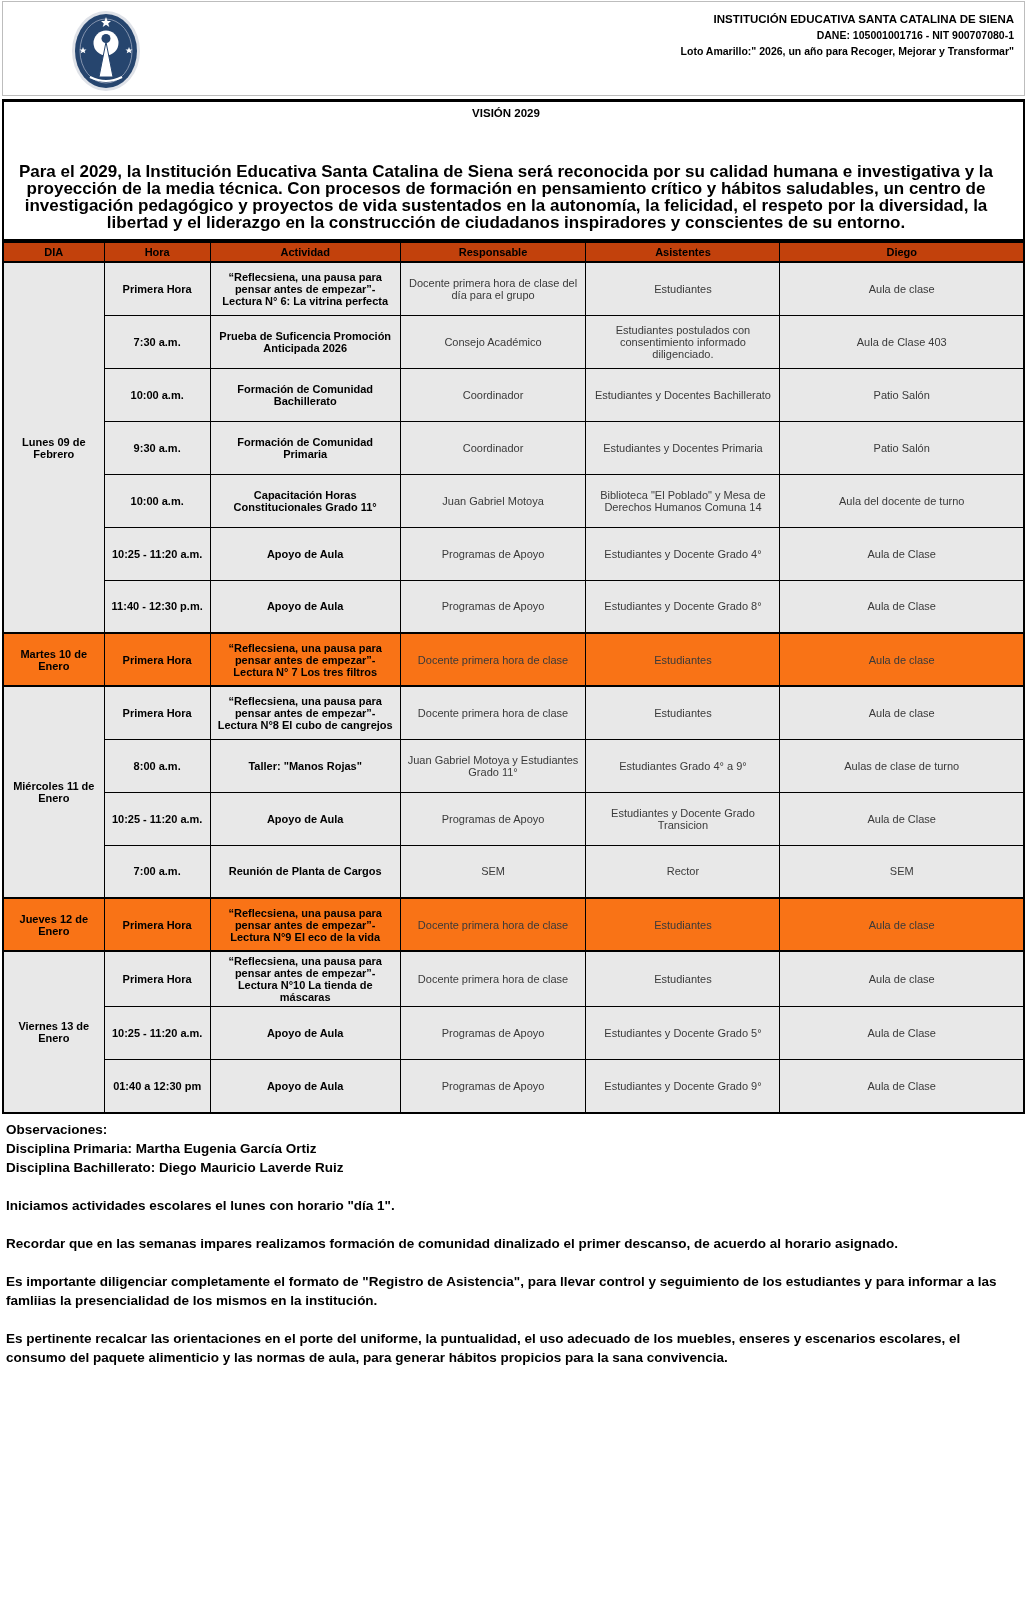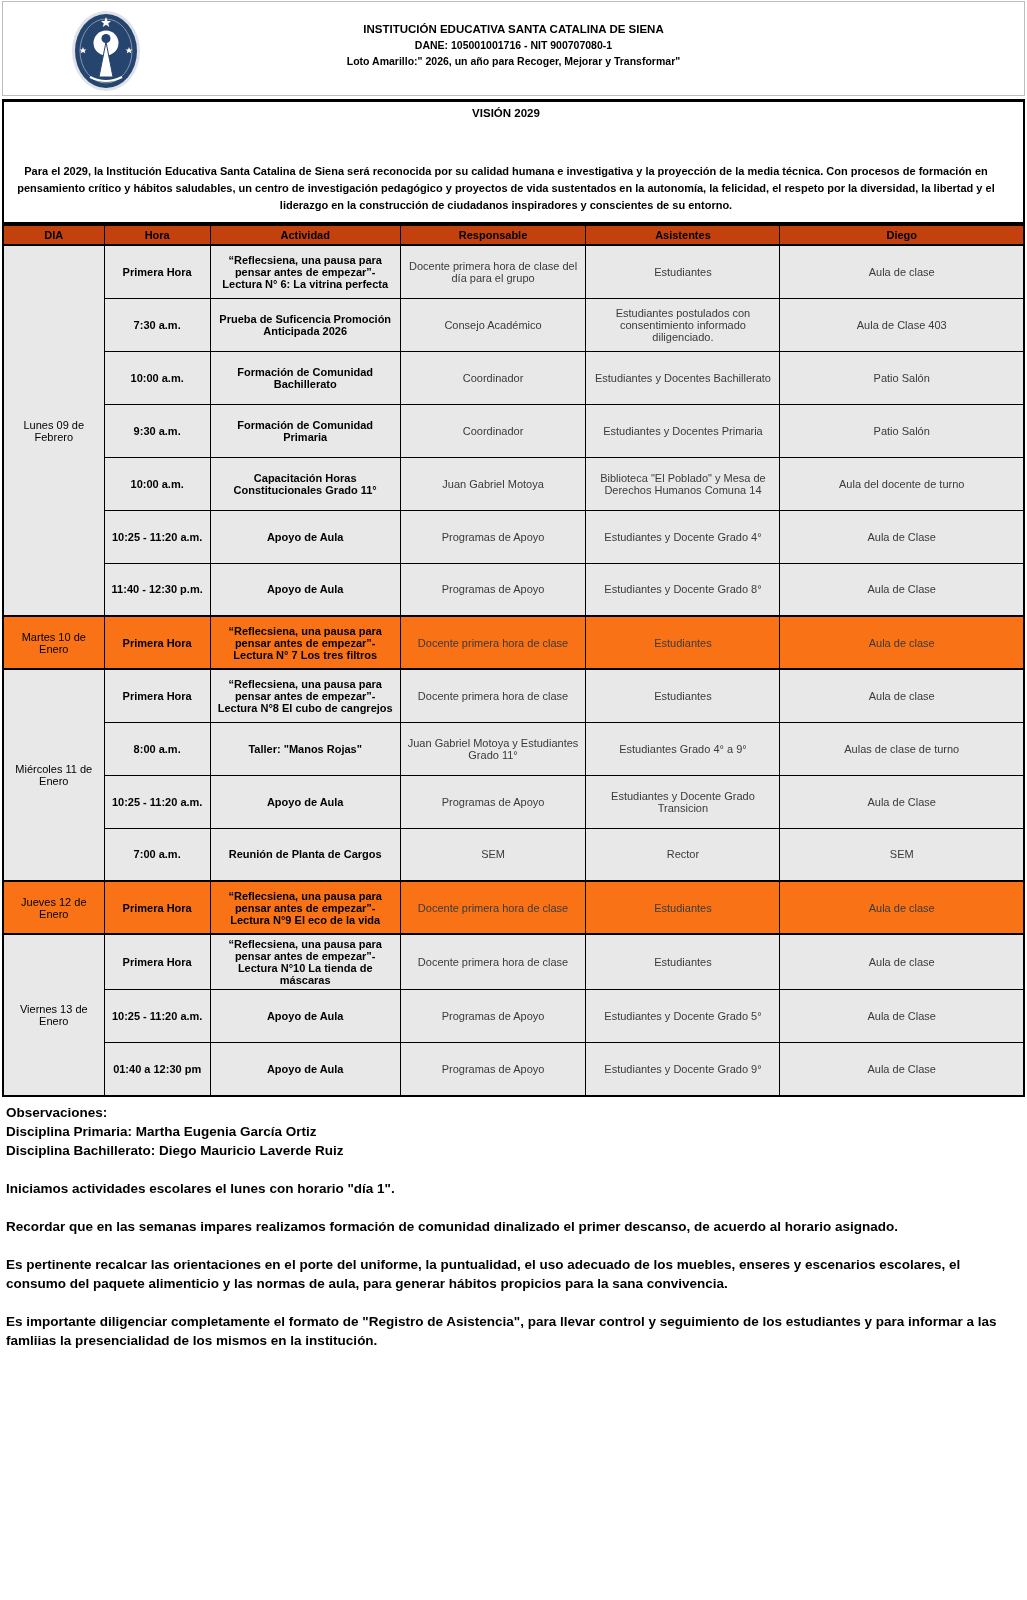--- a/index.html
+++ b/index.html
@@ -10,40 +10,40 @@
     color: #000;
     position: relative;
   }
   .page { width: 1027px; height: 1600px; padding: 1px 2px; background: #fff; }
 
   
   .letterhead {
     position: relative;
     border: 1px solid #bdbdbd;
     min-height: 95px;
-    padding: 19px 10px 6px 10px;
-    text-align: center;
+    padding: 9px 10px 6px 10px;
+    text-align: right;
   }
   .logo-wrap {
     position: absolute; left: 62px; top: 7px; width: 82px; height: 84px;
   }
   .lh-line { font-weight: bold; line-height: 16px; }
   .lh-title { font-size: 11.5px; }
   .lh-sub { font-size: 10.5px; }
 
   
   .vision {
     border: 2px solid #000;
     border-top: 3px solid #000;
     margin-top: 3px;
     padding: 5px 21px 8px 6px;
     text-align: center;
   }
   .vision-title { font-weight: bold; font-size: 11.5px; margin-bottom: 4px; }
-  .vision-text  { font-weight: bold; font-size: 11px; line-height: 17px; margin-top: 44px; }
+  .vision-text  { font-weight: bold; font-size: 17px; line-height: 17px; margin-top: 44px; }
 
   
   table.schedule {
     width: 100%;
     border-collapse: collapse;
     border: 2px solid #000;
     table-layout: fixed;
   }
   table.schedule th, table.schedule td {
     border: 1px solid #000;
@@ -56,21 +56,21 @@
   table.schedule thead tr { height: 20px; }
   table.schedule th {
     background: #c2410c;
     font-weight: bold;
     border-bottom: 2px solid #000;
   }
   table.schedule tbody tr { height: 53px; }
   tr.shaded td { background: #e8e8e8; }
   tr.white td  { background: #f97316; }
   tr.day-start td { border-top: 2.5px solid #000; }
-  td.col-dia  { font-weight: normal; color: #000; }
+  td.col-dia  { font-weight: bold; color: #000; }
   td.col-hora { font-weight: bold; color: #000; }
   td.col-act  { font-weight: bold; color: #000; }
   td.col-resp, td.col-asis, td.col-lugar { font-weight: normal; color: #3a3a3a; }
 
   
   .observations {
     padding: 6px 4px 0 4px;
     font-weight: bold;
     font-size: 13.5px;
     line-height: 19px;
@@ -247,18 +247,18 @@
       </tbody>
   </table>
 
   <div class="observations">
     <div>Observaciones:</div>
     <div>Disciplina Primaria: Martha Eugenia García Ortiz</div>
     <div>Disciplina Bachillerato: Diego Mauricio Laverde Ruiz</div>
     <div class="obs-paragraphs">
         <p>Iniciamos actividades escolares el lunes con horario "día 1".</p>
         <p>Recordar que en las semanas impares realizamos formación de comunidad dinalizado el primer descanso, de acuerdo al horario asignado.</p>
+        <p>Es importante diligenciar completamente el formato de "Registro de Asistencia", para llevar control y seguimiento de los estudiantes y para informar a las famliias la presencialidad de los mismos en la institución.</p>
         <p>Es pertinente recalcar las orientaciones en el porte del uniforme, la puntualidad, el uso adecuado de los muebles, enseres y escenarios escolares, el consumo del paquete alimenticio y las normas de aula, para generar hábitos propicios para la sana convivencia.</p>
-        <p>Es importante diligenciar completamente el formato de "Registro de Asistencia", para llevar control y seguimiento de los estudiantes y para informar a las famliias la presencialidad de los mismos en la institución.</p>
       </div>
   </div>
 
 </div>
 
 </body></html>

